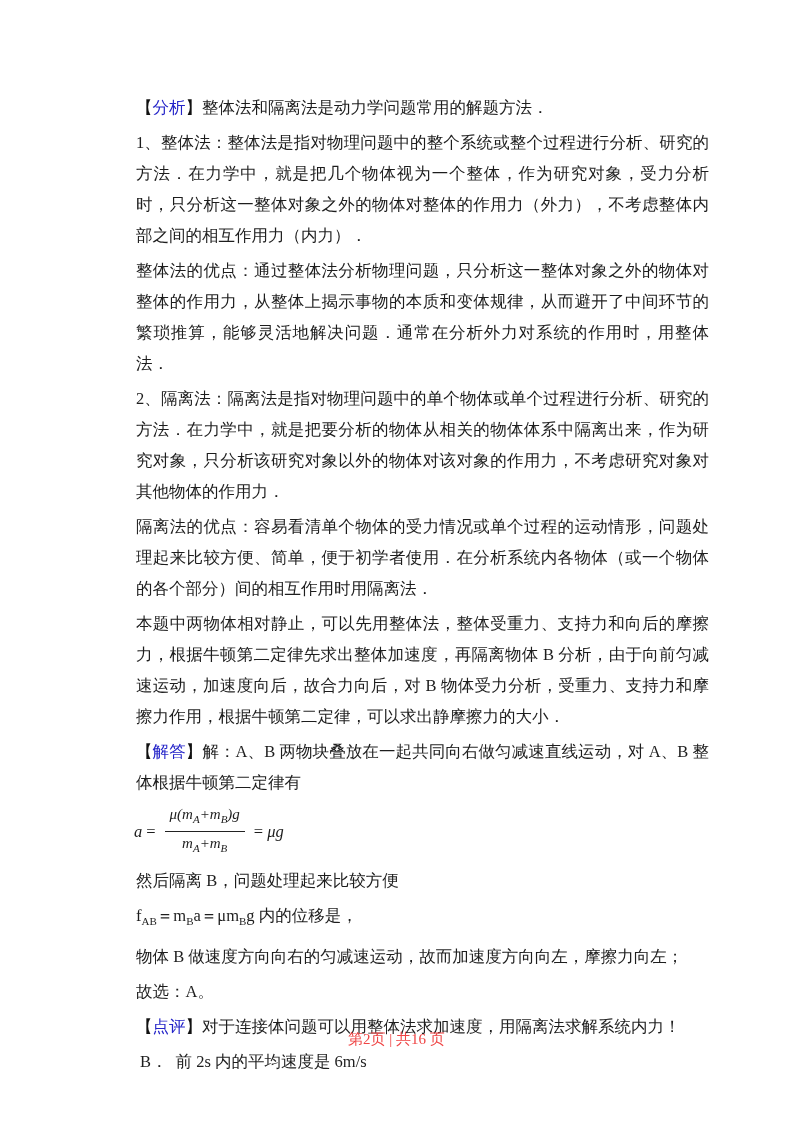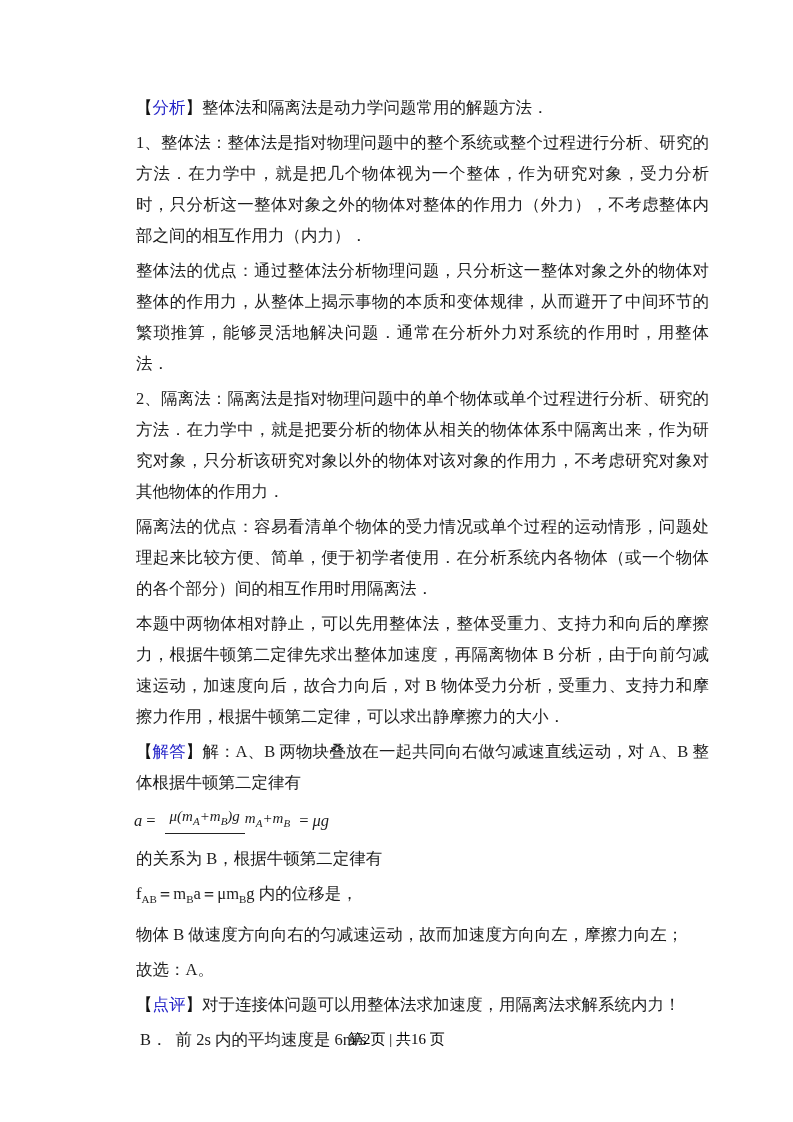--- a/index.html
+++ b/index.html
@@ -31,20 +31,22 @@
   
   .formula-line {
     display: flex;
     align-items: center;
     margin: 7px 0 7px 2px !important;
     text-align: left !important;
   }
   .math-it { font-style: italic; }
   .frac {
     display: inline-flex;
+    flex-direction: column;
+    align-items: center;
     margin: 0 5px;
     font-size: 15px;
     line-height: 19px;
   }
   .frac .num {
     padding: 0 5px 2px 5px;
     border-bottom: 1.4px solid #222222;
   }
   .frac .den { padding-top: 2px; }
   .sub {
@@ -65,21 +67,21 @@
   }
   .option-row { margin-left: 8px !important; }
   .option-label { padding-right: 8px; }
   .footer {
     position: absolute;
     top: 1030px;
     left: 0;
     width: 100%;
     text-align: center;
     font-size: 15px;
-    color: #000000;
+    color: #ef4444;
     font-family: "Liberation Serif", "DejaVu Serif", serif;
   }
 </style>
 </head>
 <body>
 
 <div class="page">
   <div class="content">
 
     <p><span class="label-open">【</span><span class="label-text">分析</span><span class="label-close">】</span><span>整体法和隔离法是动力学问题常用的解题方法．</span></p>
@@ -96,21 +98,21 @@
       <span class="math-it">a</span>
         <span class="eq">=</span>
         <span class="frac">
           <span class="num math-it"><span>μ(m</span><span class="sub">A</span><span>+m</span><span class="sub">B</span><span>)g</span></span>
           <span class="den math-it"><span>m</span><span class="sub">A</span><span>+m</span><span class="sub">B</span></span>
         </span>
         <span class="eq">=</span>
         <span class="math-it">μg</span>
     </p>
 
-    <p>的关系为 B，根据牛顿第二定律有</p>
+    <p>然后隔离 B，问题处理起来比较方便</p>
 
     <p><span>f</span><span class="sub">AB</span><span>＝m</span><span class="sub">B</span><span>a＝μm</span><span class="sub">B</span><span>g</span><span> 内的位移是，</span></p>
 
     <p>物体 B 做速度方向向右的匀减速运动，故而加速度方向向左，摩擦力向左；</p>
     <p>故选：A。</p>
 
     <p><span class="label-open">【</span><span class="label-text">点评</span><span class="label-close">】</span><span>对于连接体问题可以用整体法求加速度，用隔离法求解系统内力！</span></p>
 
 
 

